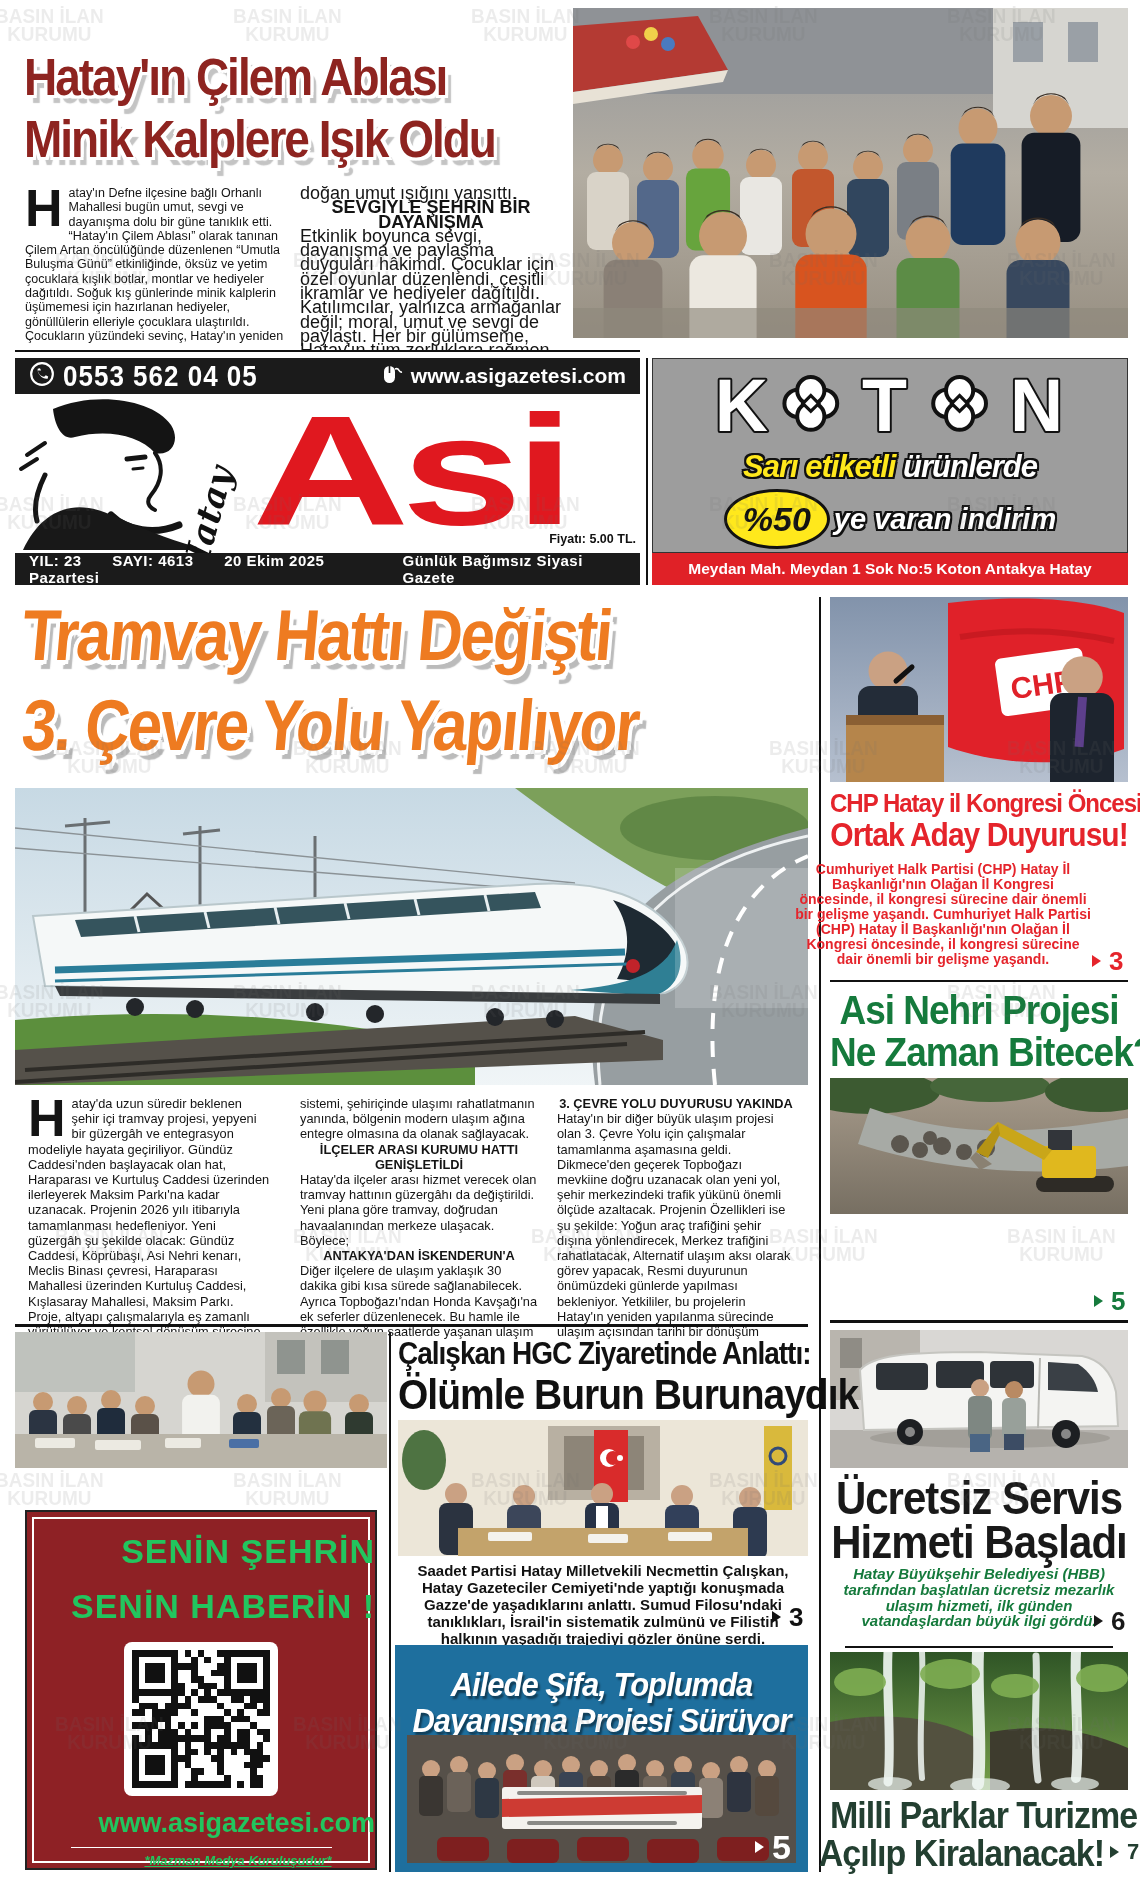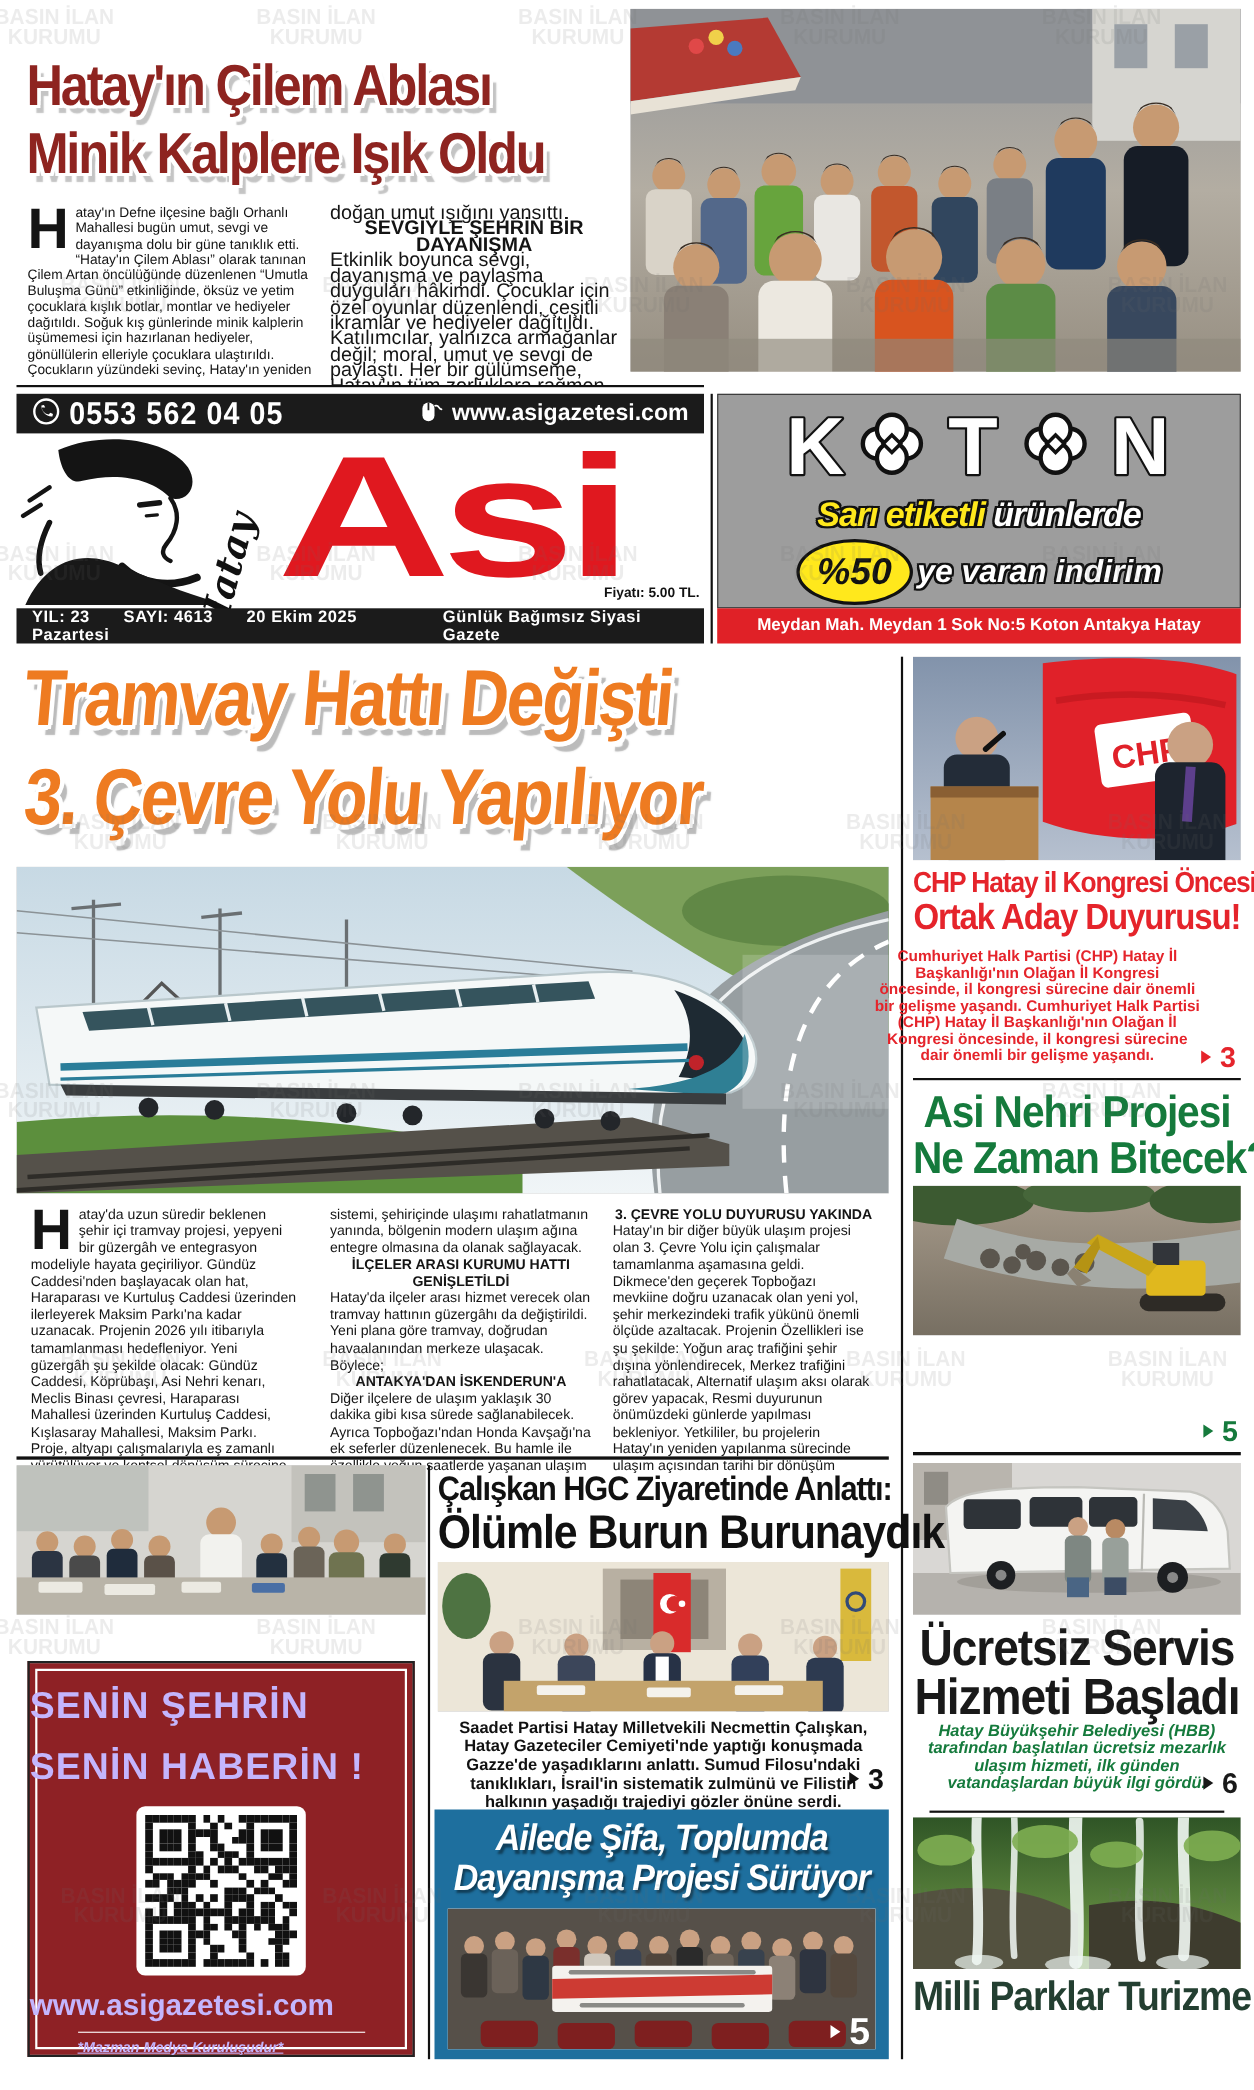--- a/index.html
+++ b/index.html
@@ -46,21 +46,21 @@
   
   .chp-red{color:#e5242b;}
   .green{color:#157a3c;}
   .side-body{position:absolute;text-align:center;font-weight:700;}
   .pref{display:inline-flex;align-items:center;gap:2px;font-weight:800;}
   .tri{width:0;height:0;border:6px solid transparent;border-left:9px solid currentColor;display:inline-block;}
   .pref b{font-size:26px;line-height:1;}
   .pref.abs{position:absolute;}
 
   
-  .promo{position:absolute;background:#8e2125;border:2px solid #222;box-shadow:inset 0 0 0 5px #8e2125,inset 0 0 0 7px #fff;color:#c4b5fd;text-align:left;box-sizing:border-box;}
+  .promo{position:absolute;background:#8e2125;border:2px solid #222;box-shadow:inset 0 0 0 5px #8e2125,inset 0 0 0 7px #fff;color:#22c55e;text-align:right;box-sizing:border-box;}
   .promo .l1{margin-top:20px;font-size:34px;font-weight:800;letter-spacing:1px;}
   .promo .l2{margin-top:16px;font-size:34px;font-weight:800;letter-spacing:1px;}
   .qr-wrap{width:154px;height:154px;background:#fff;border-radius:8px;margin:16px auto 0;display:flex;align-items:center;justify-content:center;}
   .qr-grid{display:grid;grid-template-rows:repeat(21,1fr);grid-template-columns:repeat(21,1fr);width:138px;height:138px;background:#fff;}
   .qr-grid i{background:#111;}
   .promo .web{margin-top:12px;font-size:27px;font-weight:800;}
   .promo .foot{margin:8px auto 0;padding-top:5px;border-top:1px solid #fff;width:75%;font-size:13px;font-style:italic;font-weight:700;text-decoration:underline;}
 
   
   .caption{position:absolute;text-align:center;font-weight:700;font-size:15px;line-height:17px;color:#111;}
@@ -436,20 +436,27 @@
           <ellipse cx="272" cy="26" rx="26" ry="14"></ellipse>
         </g>
       <g fill="#eef6f2" opacity=".7">
           <ellipse cx="60" cy="132" rx="22" ry="7"></ellipse>
           <ellipse cx="150" cy="134" rx="30" ry="8"></ellipse>
           <ellipse cx="245" cy="132" rx="24" ry="7"></ellipse>
         </g>
     </svg>
   </div>
   <div class="hl-cond" style="left:830px;top:1794px;width:298px;font-size:34px;color:#233f31;white-space:nowrap;">Milli Parklar Turizme</div>
+  <div class="abs" style="left:830px;top:1832px;width:298px;display:flex;align-items:center;justify-content:center;gap:6px;color:#233f31;">
+    <span class="hl-cond" style="position:static;font-size:34px;white-space:nowrap;">Açılıp Kiralanacak!</span>
+    <span class="pref">
+        <span class="tri"></span>
+        <b style="font-size:22px;">7</b>
+      </span>
+  </div>
 
   <div class="rule" style="left:15px;top:1324px;width:793px;height:3px;"></div>
   <div class="photo" style="left:15px;top:1332px;width:372px;height:136px;">
     <svg viewBox="0 0 372 136" preserveAspectRatio="none">
       <defs>
           <g id="pC">
             <circle cx="0" cy="0" r="10" fill="#c79a72"></circle>
             <rect x="-14" y="8" width="28" height="46" rx="6"></rect>
           </g>
         </defs>
@@ -771,21 +778,21 @@
           <rect x="270" y="112" width="44" height="9" rx="2"></rect>
         </g>
     </svg>
   </div>
   <div class="caption" style="left:398px;top:1562px;width:410px;">Saadet Partisi Hatay Milletvekili Necmettin Çalışkan, Hatay Gazeteciler Cemiyeti'nde yaptığı konuşmada Gazze'de yaşadıklarını anlattı. Sumud Filosu'ndaki tanıklıkları, İsrail'in sistematik zulmünü ve Filistin halkının yaşadığı trajediyi gözler önüne serdi.</div>
   <span class="pref abs" style="left:772px;top:1604px;color:#111;">
       <span class="tri"></span>
       <b>3</b>
     </span>
 
-  <div class="blue-box" style="left:395px;top:1645px;width:413px;height:227px;padding-top:8px;">
+  <div class="blue-box" style="left:395px;top:1645px;width:413px;height:227px;padding-top:22px;">
     <div class="h">Ailede Şifa, Toplumda</div>
     <div class="h">Dayanışma Projesi Sürüyor</div>
     <div class="photo" style="left:12px;top:90px;width:389px;height:128px;">
       <svg viewBox="0 0 389 128" preserveAspectRatio="none">
         <defs>
             <g id="pE">
               <circle cx="0" cy="0" r="9" fill="#caa183"></circle>
               <rect x="-12" y="7" width="24" height="40" rx="5"></rect>
             </g>
           </defs>

